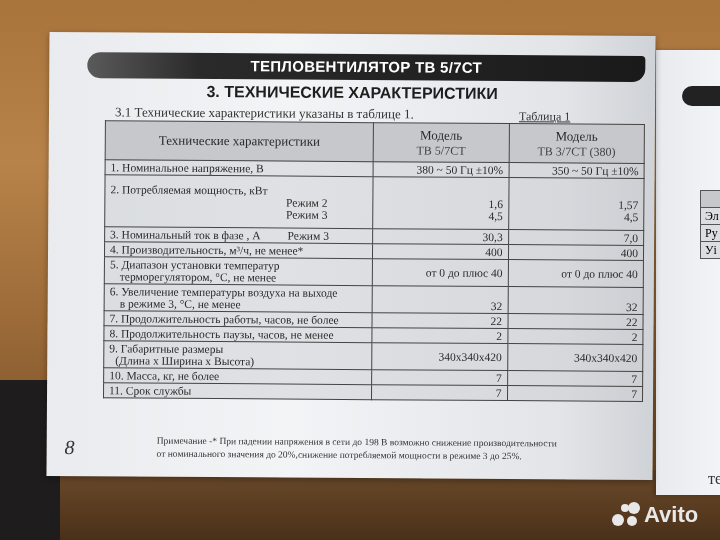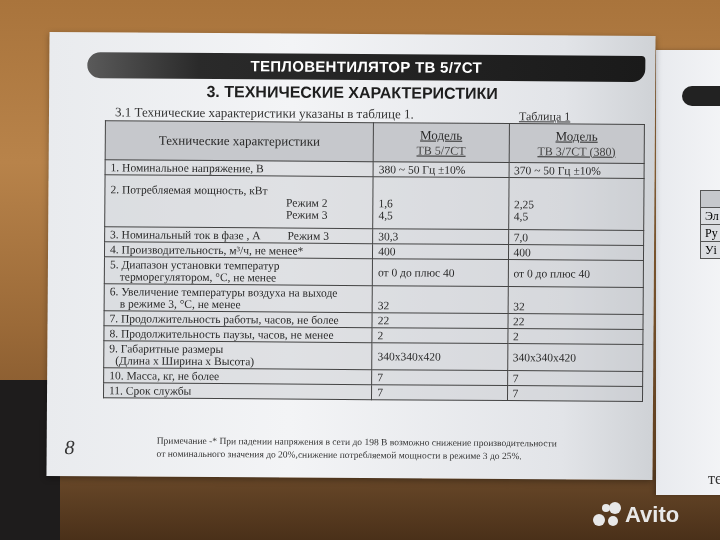--- a/index.html
+++ b/index.html
@@ -24,27 +24,27 @@
     font-weight:bold;font-size:15px;text-align:center;line-height:26px;letter-spacing:0.3px;}
   .section-title{position:absolute;left:0;width:606px;top:50px;text-align:center;
     font-family:"Liberation Sans",sans-serif;font-weight:bold;font-size:16px;color:#1e1e1e;}
   .intro{position:absolute;left:66px;top:72px;font-size:13px;color:#333;}
   .table-label{position:absolute;left:470px;top:74px;font-size:12px;color:#333;text-decoration:underline;}
   table.spec{position:absolute;left:56px;top:88px;border-collapse:collapse;
     width:540px;font-size:11.5px;color:#2a2a2a;background:rgba(200,202,206,0.45);}
   table.spec td, table.spec th{border:1.5px solid #444;padding:1px 5px;vertical-align:middle;}
   table.spec th{background:#c6c8cc;font-weight:normal;height:36px;}
   th.c1{text-align:center;font-size:13px;width:266px;}
-  th.c2,th.c3{width:128px;text-align:center;font-size:13px;text-decoration:underline;}
+  th.c2,th.c3{width:128px;text-align:center;font-size:13px;}
   th small{display:block;font-size:12px;color:#444;}
-  td.v{text-align:left;margin-left:29px;}
+  td.v{text-align:right;margin-left:29px;}
   .row-sub{display:flex;justify-content:flex-end;padding-right:40px;}
   .note{position:absolute;left:110px;top:402px;font-size:9.5px;color:#333;line-height:13px;width:420px;}
   .pagenum{position:absolute;left:18px;top:404px;font-size:20px;font-style:italic;color:#333;}
-  .avito{position:absolute;left:593px;top:502px;display:flex;align-items:center;gap:4px;
+  .avito{position:absolute;left:612px;top:502px;display:flex;align-items:center;gap:4px;
     color:#e8e8e8;font-family:"Liberation Sans",sans-serif;font-weight:bold;font-size:22px;}
   .avito .dots{position:relative;width:28px;height:26px;}
   .avito .dots span{position:absolute;background:#e8e8e8;border-radius:50%;}
 </style>
 </head>
 <body>
 
 <div class="desk-bottom"></div>
 <div class="dark-left"></div>
 
@@ -84,36 +84,36 @@
         <small>ТВ 5/7СТ</small>
       </th>
       <th class="c3">
         <span>Модель</span>
         <small>ТВ 3/7СТ (380)</small>
       </th>
     </tr>
     <tr>
       <td>1. Номинальное напряжение, В</td>
       <td class="v">380 ~ 50 Гц ±10%</td>
-      <td class="v">370 ~ 50 Гц ±10%</td>
+      <td class="v">350 ~ 50 Гц ±10%</td>
     </tr>
     <tr style="height:52px">
       <td>
         <div>2. Потребляемая мощность, кВт</div>
         <div class="row-sub">Режим 2</div>
         <div class="row-sub">Режим 3</div>
       </td>
       <td class="v">
         <div>&nbsp;</div>
         <div>1,6</div>
         <div>4,5</div>
       </td>
       <td class="v">
         <div>&nbsp;</div>
-        <div>2,25</div>
+        <div>1,57</div>
         <div>4,5</div>
       </td>
     </tr>
     <tr>
       <td>
         <span>3. Номинальный ток в фазе , А</span>
         <span style="margin-left:24px">Режим 3</span>
       </td>
       <td class="v">30,3</td>
       <td class="v">7,0</td>

